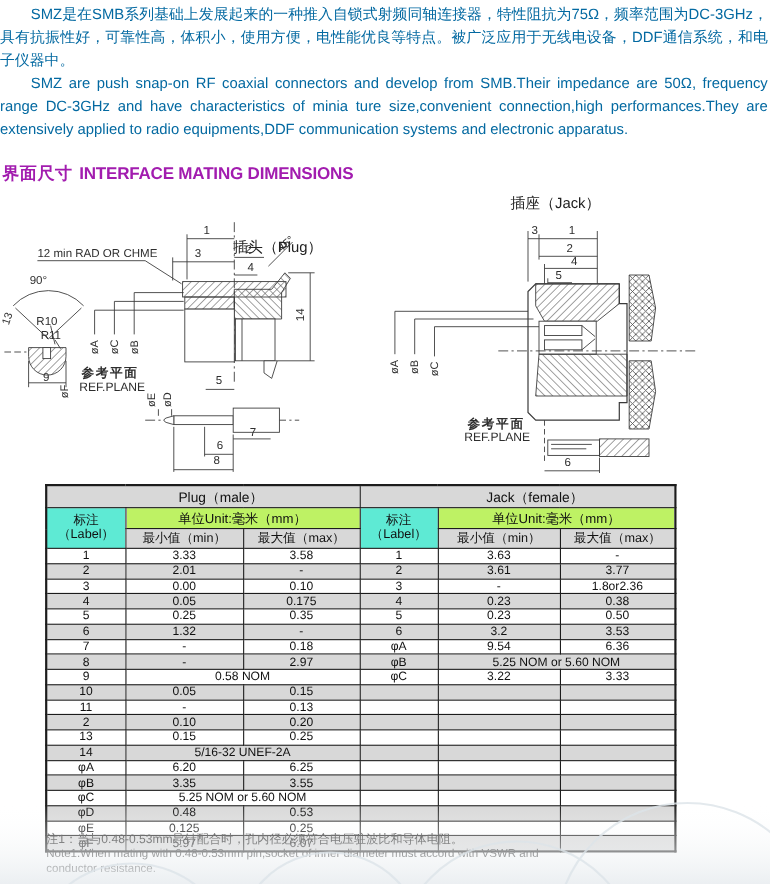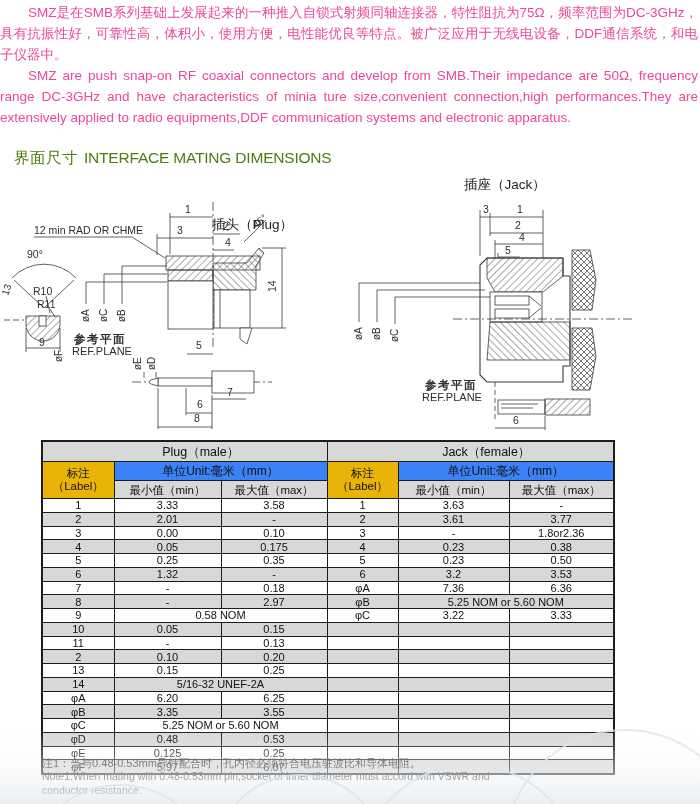--- a/index.html
+++ b/index.html
@@ -1,40 +1,40 @@
 <!DOCTYPE html>
 <html><head>
 <meta charset="utf-8">
 <style>
   html,body{margin:0;padding:0;}
   body{width:700px;height:804px;position:relative;background:#ffffff;
        font-family:"Liberation Sans","DejaVu Sans",sans-serif;color:#1f1f1f;overflow:hidden;}
   .page{position:absolute;inset:0;}
   
   .intro{position:absolute;top:2px;left:0;width:698px;font-size:13.5px;line-height:21px;
-         text-align:justify;color:#ec4899;}
+         text-align:justify;color:#0369a1;}
   .intro p{margin:0;text-indent:28px;}
   
-  .heading{position:absolute;top:148px;left:14px;font-size:15.5px;font-weight:normal;color:#4d7c0f;
+  .heading{position:absolute;top:148px;left:2px;font-size:15.5px;font-weight:bold;color:#a21caf;
            letter-spacing:-0.2px;}
   .heading .zh{margin-right:6px;letter-spacing:0.5px;}
   .caption{position:absolute;top:176px;font-size:13.5px;color:#222;}
   .caption.plug{left:212px;margin-top:40px;}
   .caption.jack{left:464px;}
   
   svg text{fill:#2e2e2e;font-family:"Liberation Sans","DejaVu Sans",sans-serif;}
   .drw{position:absolute;}
   
   table.dim{position:absolute;left:41px;top:440px;border-collapse:collapse;table-layout:fixed;
             width:572px;border:2px solid #1c1c1c;font-size:11px;color:#111;}
   table.dim th,table.dim td{border:1px solid #1c1c1c;text-align:center;padding:0;line-height:12px;
             height:12.75px;overflow:hidden;white-space:nowrap;}
   table.dim tr.h1 th{background:#d8d8d8;font-size:12.5px;font-weight:normal;height:19px;padding-left:32px;}
-  table.dim th.labhead{background:#eab308;font-size:11.5px;font-weight:normal;line-height:13px;}
-  table.dim th.unit{background:#3b82f6;font-size:12px;font-weight:normal;height:18px;}
+  table.dim th.labhead{background:#5eead4;font-size:11.5px;font-weight:normal;line-height:13px;}
+  table.dim th.unit{background:#bef264;font-size:12px;font-weight:normal;height:18px;}
   table.dim tr.h3 th{background:#d8d8d8;font-size:11.5px;font-weight:normal;height:17px;margin-left:18px;}
   table.dim tbody tr.alt td{background:#d8d8d8;}
   
   .notes{position:absolute;left:42px;top:756px;width:480px;color:#2b2b2b;}
   .notes .zh{font-size:11px;line-height:14px;margin:0;}
   .notes .en{font-size:10.5px;line-height:13.5px;margin:0;}
   
   .wm{position:absolute;left:0;top:690px;pointer-events:none;}
 </style>
 </head>
@@ -280,21 +280,21 @@
           <td>-</td>
           <td>6</td>
           <td>3.2</td>
           <td>3.53</td>
         </tr>
         <tr>
           <td>7</td>
           <td>-</td>
           <td>0.18</td>
           <td>φA</td>
-          <td>7.36</td>
+          <td>9.54</td>
           <td>6.36</td>
         </tr>
         <tr class="alt">
           <td>8</td>
           <td>-</td>
           <td>2.97</td>
           <td>φB</td>
           <td colspan="2">5.25 NOM or 5.60 NOM</td>
         </tr>
         <tr>

